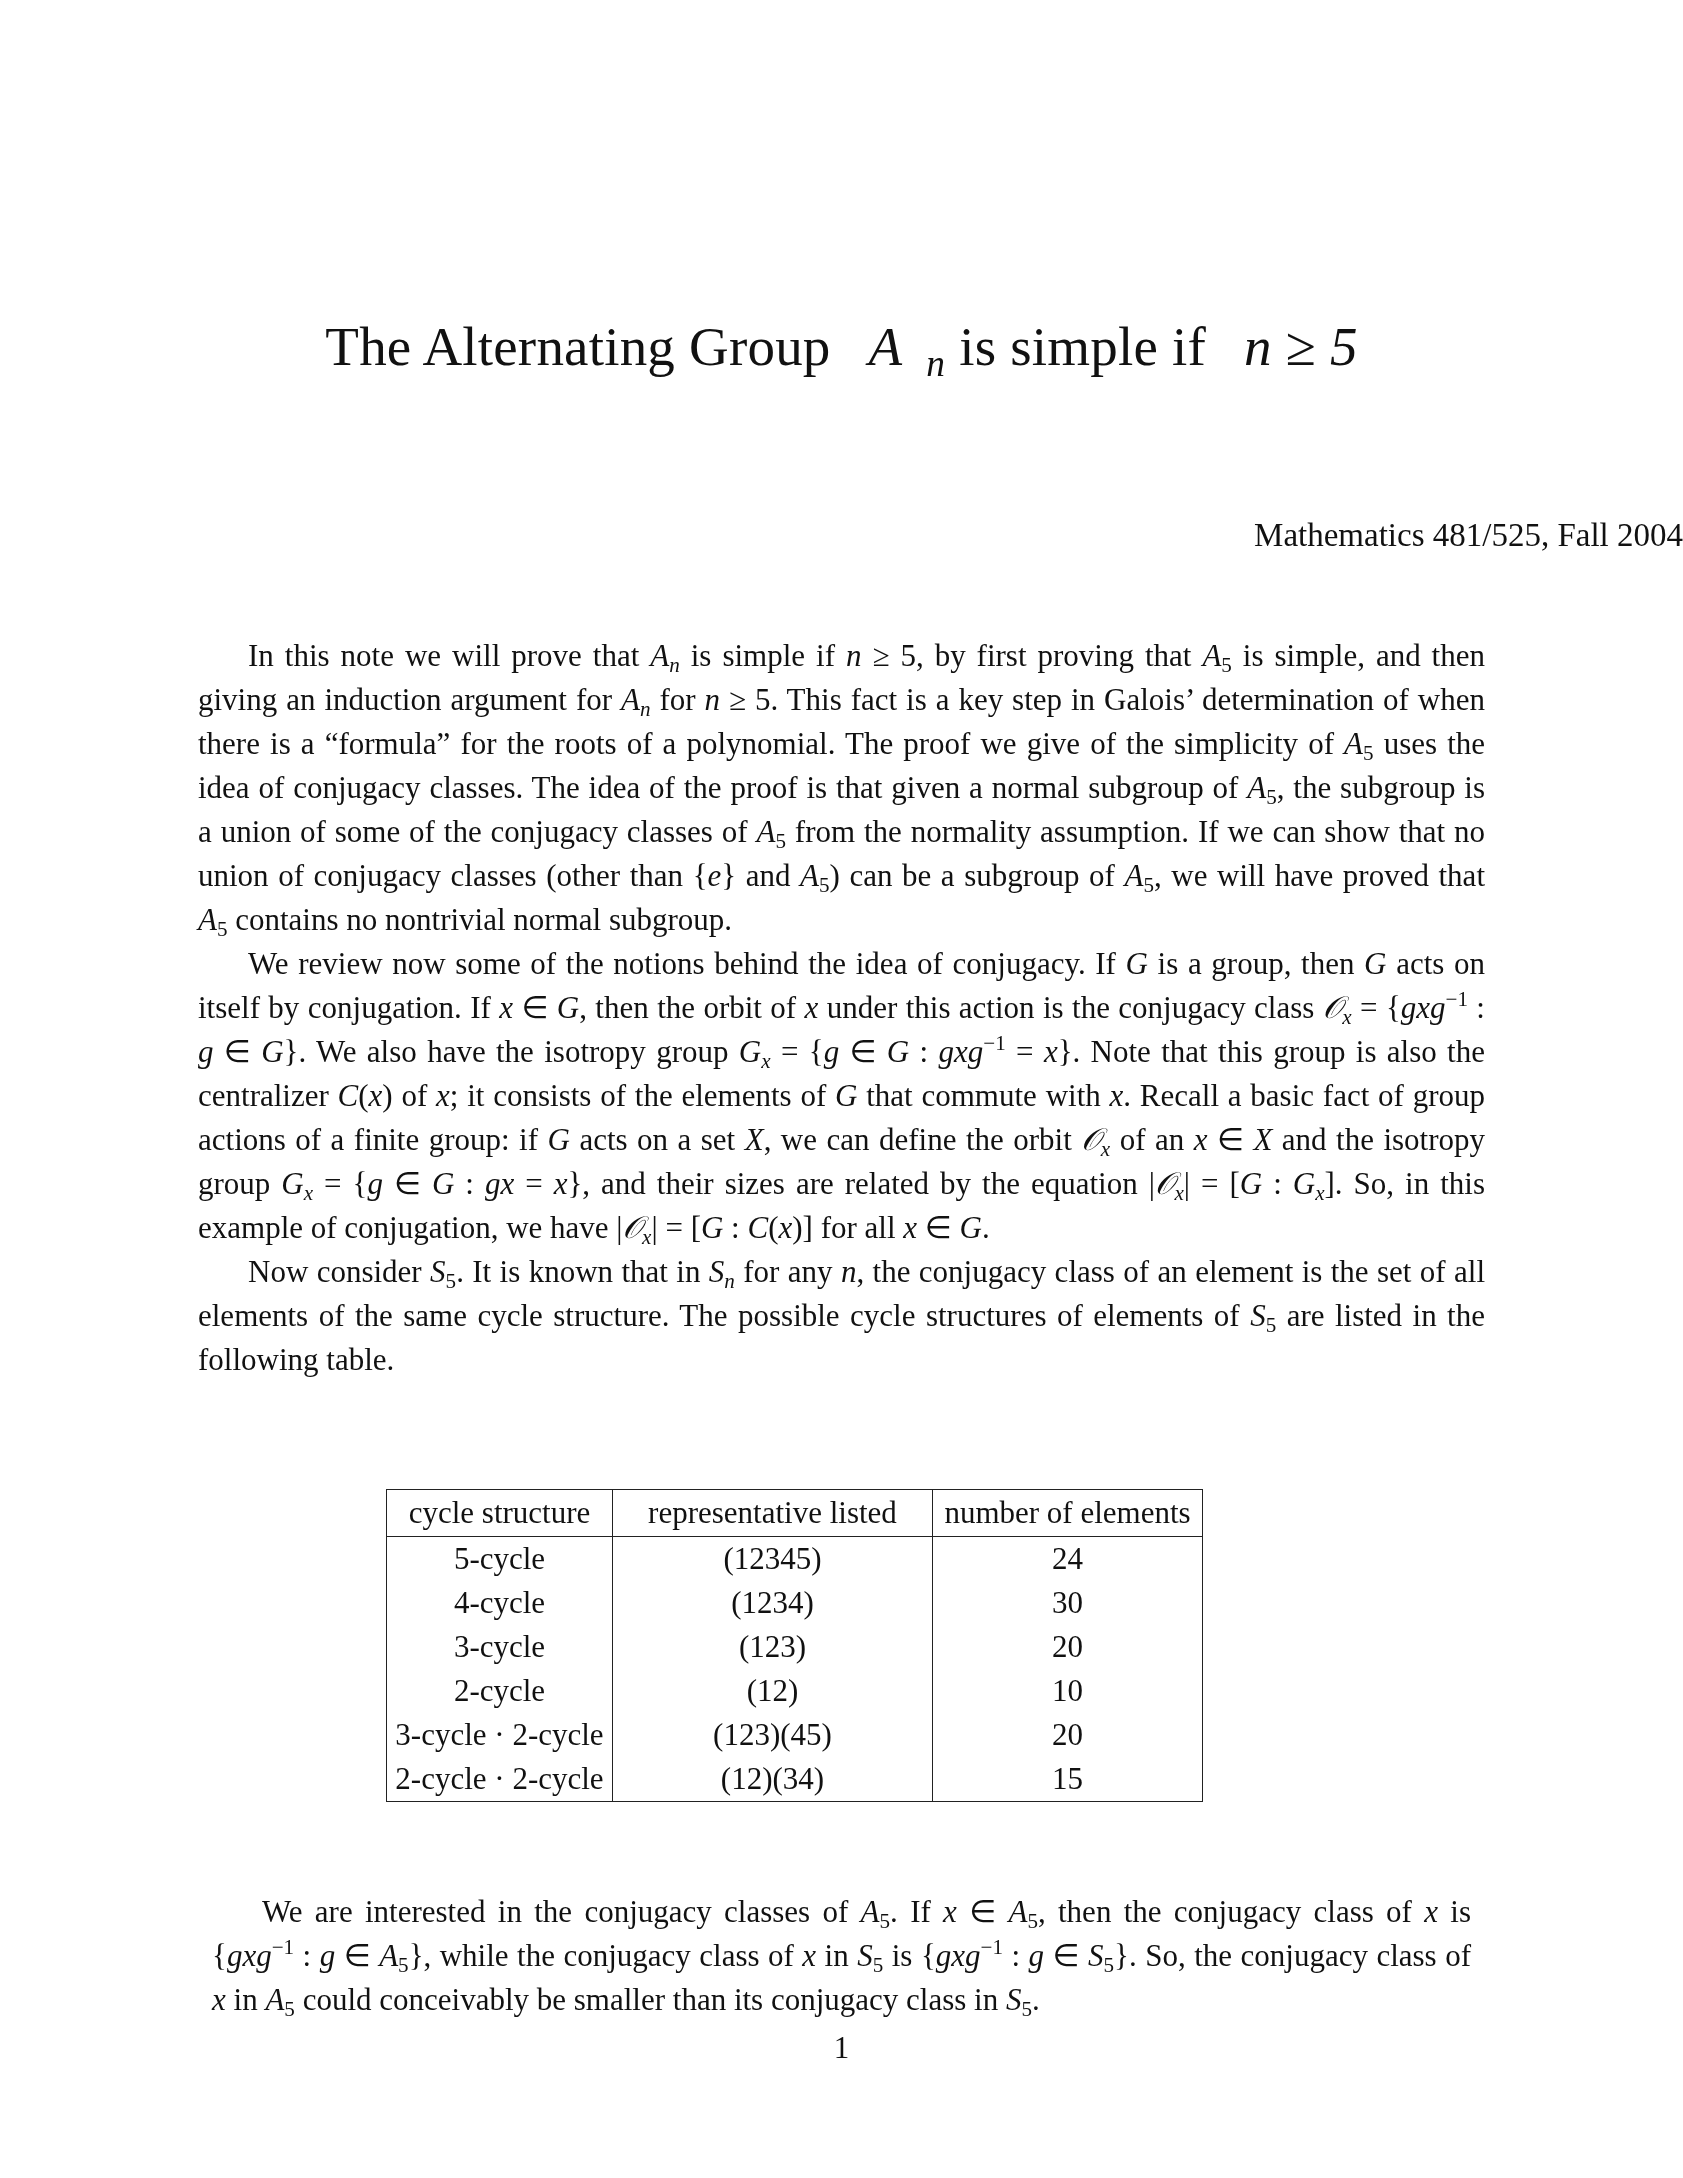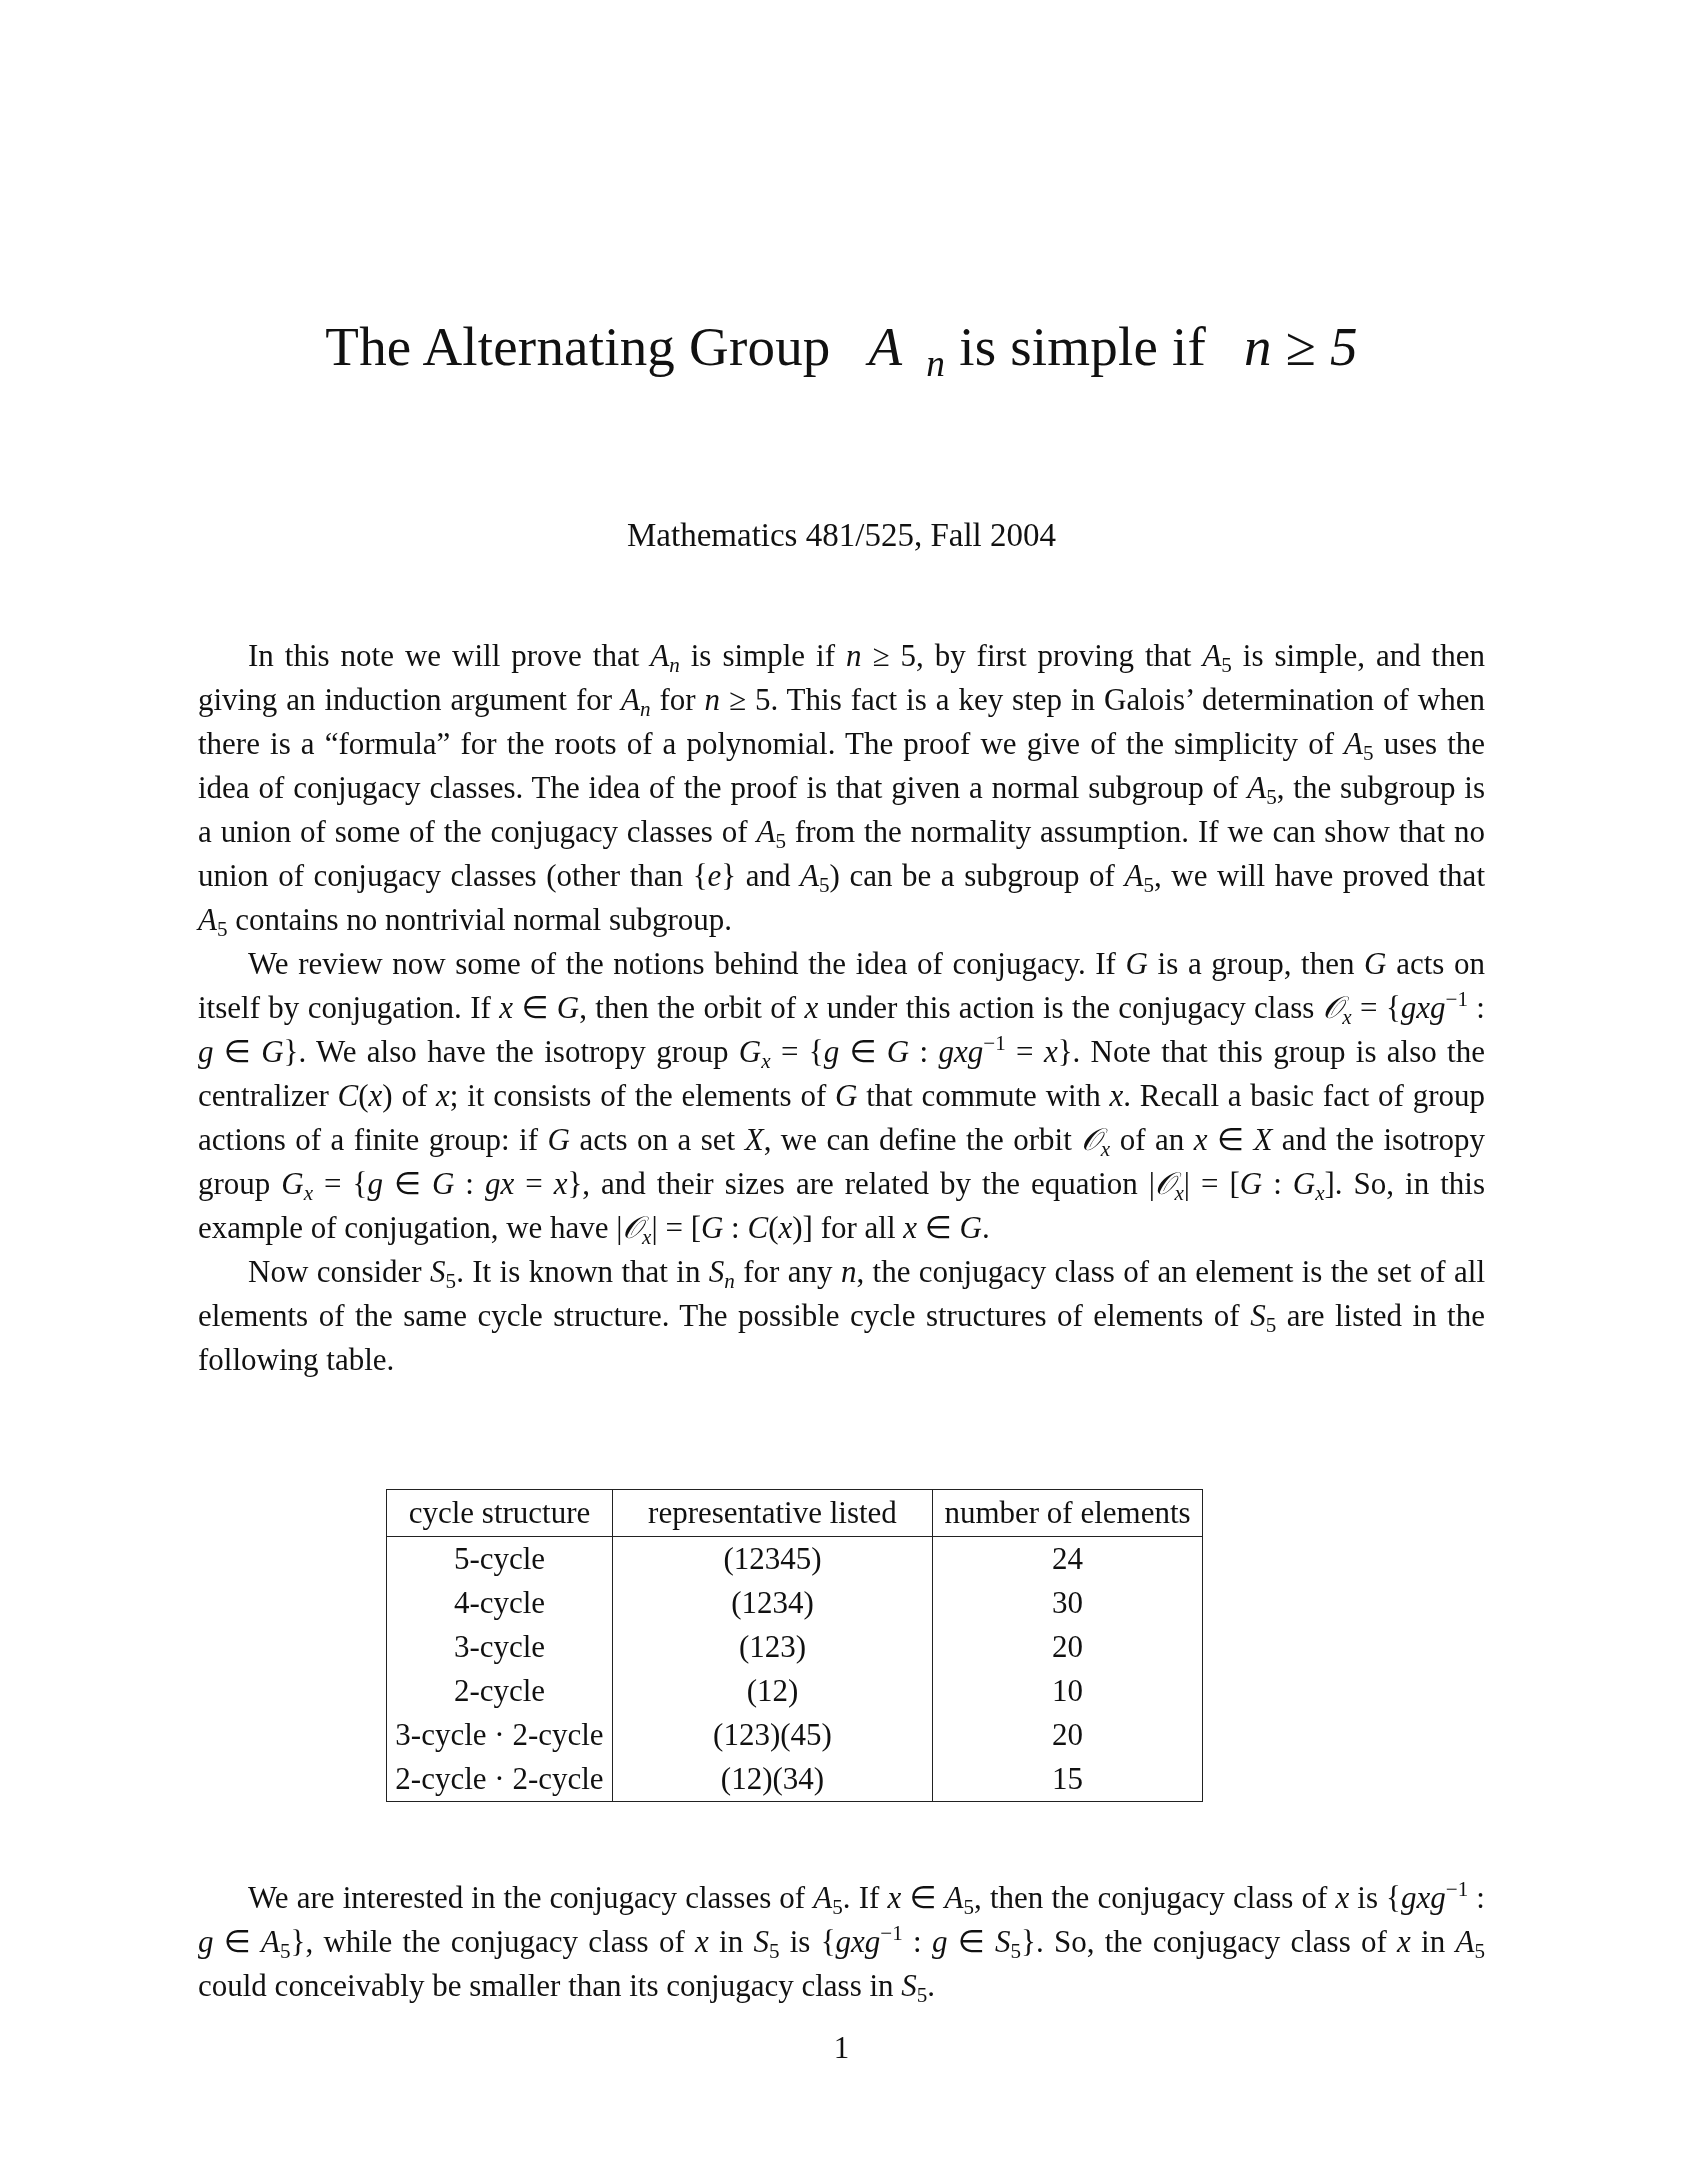--- a/index.html
+++ b/index.html
@@ -1,38 +1,38 @@
 <!DOCTYPE html>
 <html><head>
 <meta charset="utf-8">
 <style>
   html, body { margin:0; padding:0; background:#ffffff; }
   body { width:1683px; height:2178px; position:relative; overflow:hidden;
          font-family:"DejaVu Serif","Liberation Serif",serif; color:#111; }
   .title { position:absolute; top:315px; left:0; width:1683px; text-align:center;
            font-size:55px; font-family:"Liberation Serif",serif; letter-spacing:0.2px; }
-  .subtitle { position:absolute; top:517px; left:0; width:1683px; text-align:center;
+  .subtitle { position:absolute; top:517px; left:0; width:1683px; text-align:right;
               font-size:33px; font-family:"Liberation Serif",serif; }
   .body { position:absolute; top:634px; left:198px; width:1287px;
           font-family:"Liberation Serif",serif; font-size:31px; line-height:44px;
           text-align:justify; }
   .body p { margin:0; text-indent:50px; }
   .m { font-style:italic;margin-left:24px; }
   sub { font-size:0.68em; vertical-align:-0.3em; line-height:0; font-style:normal; }
   sup { font-size:0.68em; vertical-align:0.55em; line-height:0; font-style:normal; }
   .tbl-wrap { position:absolute; top:1489px; left:386px; }
   table { border-collapse:collapse; font-family:"Liberation Serif",serif; font-size:31px; }
   th, td { border-left:1.5px solid #222; border-right:1.5px solid #222; padding:0 6px;
            text-align:center; font-weight:normal; height:44px; line-height:44px; }
   thead th { border-top:1.5px solid #222; border-bottom:1.5px solid #222; height:46px; }
   tbody tr:last-child td { border-bottom:1.5px solid #222; }
   tbody tr:first-child td { padding-top:0; }
   .after { position:absolute; top:1876px; left:198px; width:1287px;
            font-family:"Liberation Serif",serif; font-size:31px; line-height:44px; text-align:justify; }
-  .after p { margin:0; text-indent:50px; }
+  .after p { margin:14px; text-indent:50px; }
   .pagenum { position:absolute; top:2030px; left:0; width:1683px; text-align:center;
              font-family:"Liberation Serif",serif; font-size:31px; }
 </style>
 </head>
 <body>
 
 <div class="title">
   <span>The Alternating Group </span><span class="m"><span>A</span><sub class="m" style="font-style:italic">n</sub></span><span> is simple if </span><span class="m">n ≥ 5</span>
 </div>
 

